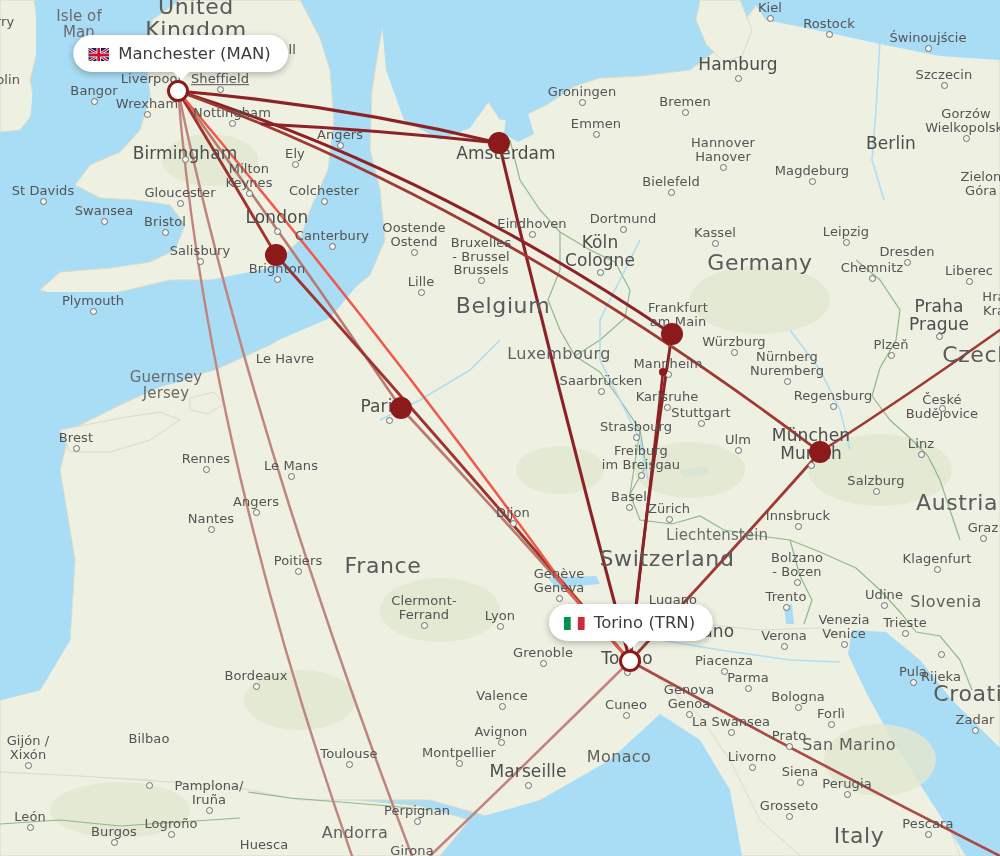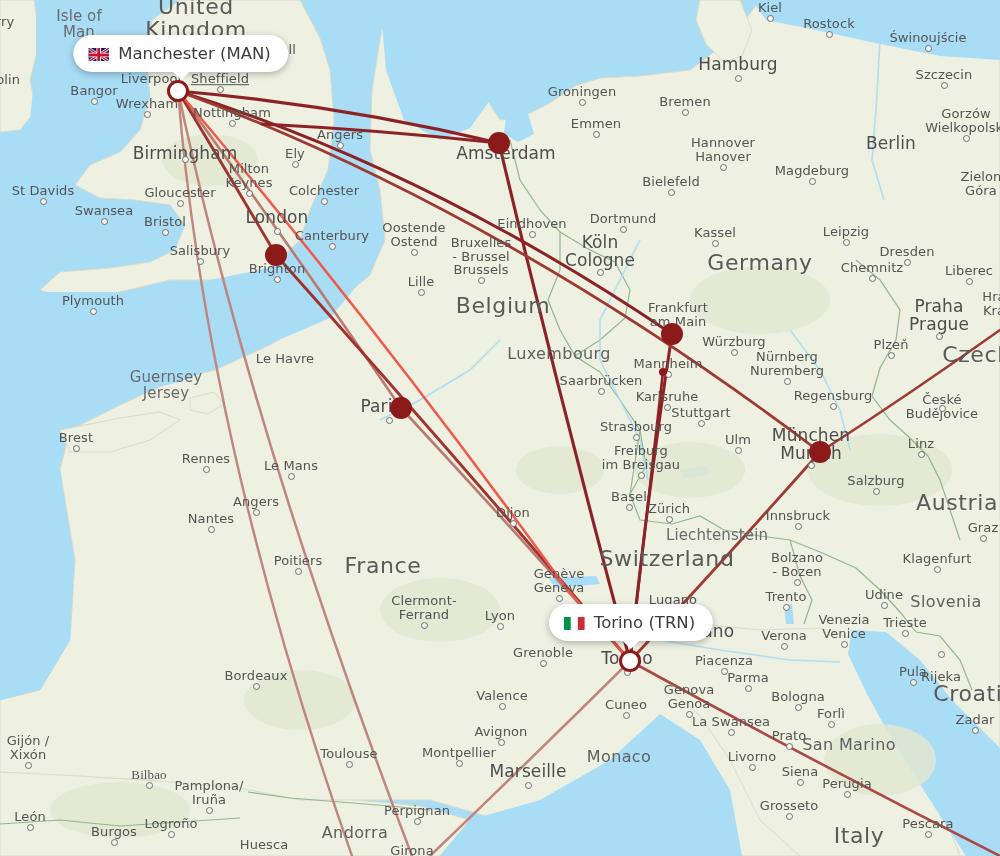--- a/index.html
+++ b/index.html
@@ -490,21 +490,21 @@
       <div class="dot" style="left: 847px; top: 794px;"></div>
       <div class="place p-city" style="left: 789px; top: 806px;">Grosseto</div>
       <div class="dot" style="left: 789px; top: 816px;"></div>
       <div class="place p-city" style="left: 928px; top: 824px;">Pescara</div>
       <div class="dot" style="left: 928px; top: 834px;"></div>
       <div class="place p-city" style="left: 626px; top: 705px;">Cuneo</div>
       <div class="dot" style="left: 626px; top: 715px;"></div>
       <div class="place p-city" style="left: 28px; top: 748px;">Gijón /
 Xixón</div>
       <div class="dot" style="left: 28px; top: 765px;"></div>
-      <div class="place p-city" style="left: 149px; top: 775px; font-family: Liberation Serif, serif;">Bilbao</div>
+      <div class="place p-city" style="left: 149px; top: 739px;">Bilbao</div>
       <div class="dot" style="left: 149px; top: 785px;"></div>
       <div class="place p-city" style="left: 209px; top: 793px;">Pamplona/
 Iruña</div>
       <div class="dot" style="left: 209px; top: 810px;"></div>
       <div class="place p-city" style="left: 30px; top: 817px;">León</div>
       <div class="dot" style="left: 30px; top: 827px;"></div>
       <div class="place p-city" style="left: 171px; top: 824px;">Logroño</div>
       <div class="dot" style="left: 171px; top: 834px;"></div>
       <div class="place p-city" style="left: 114px; top: 832px;">Burgos</div>
       <div class="dot" style="left: 114px; top: 842px;"></div>

